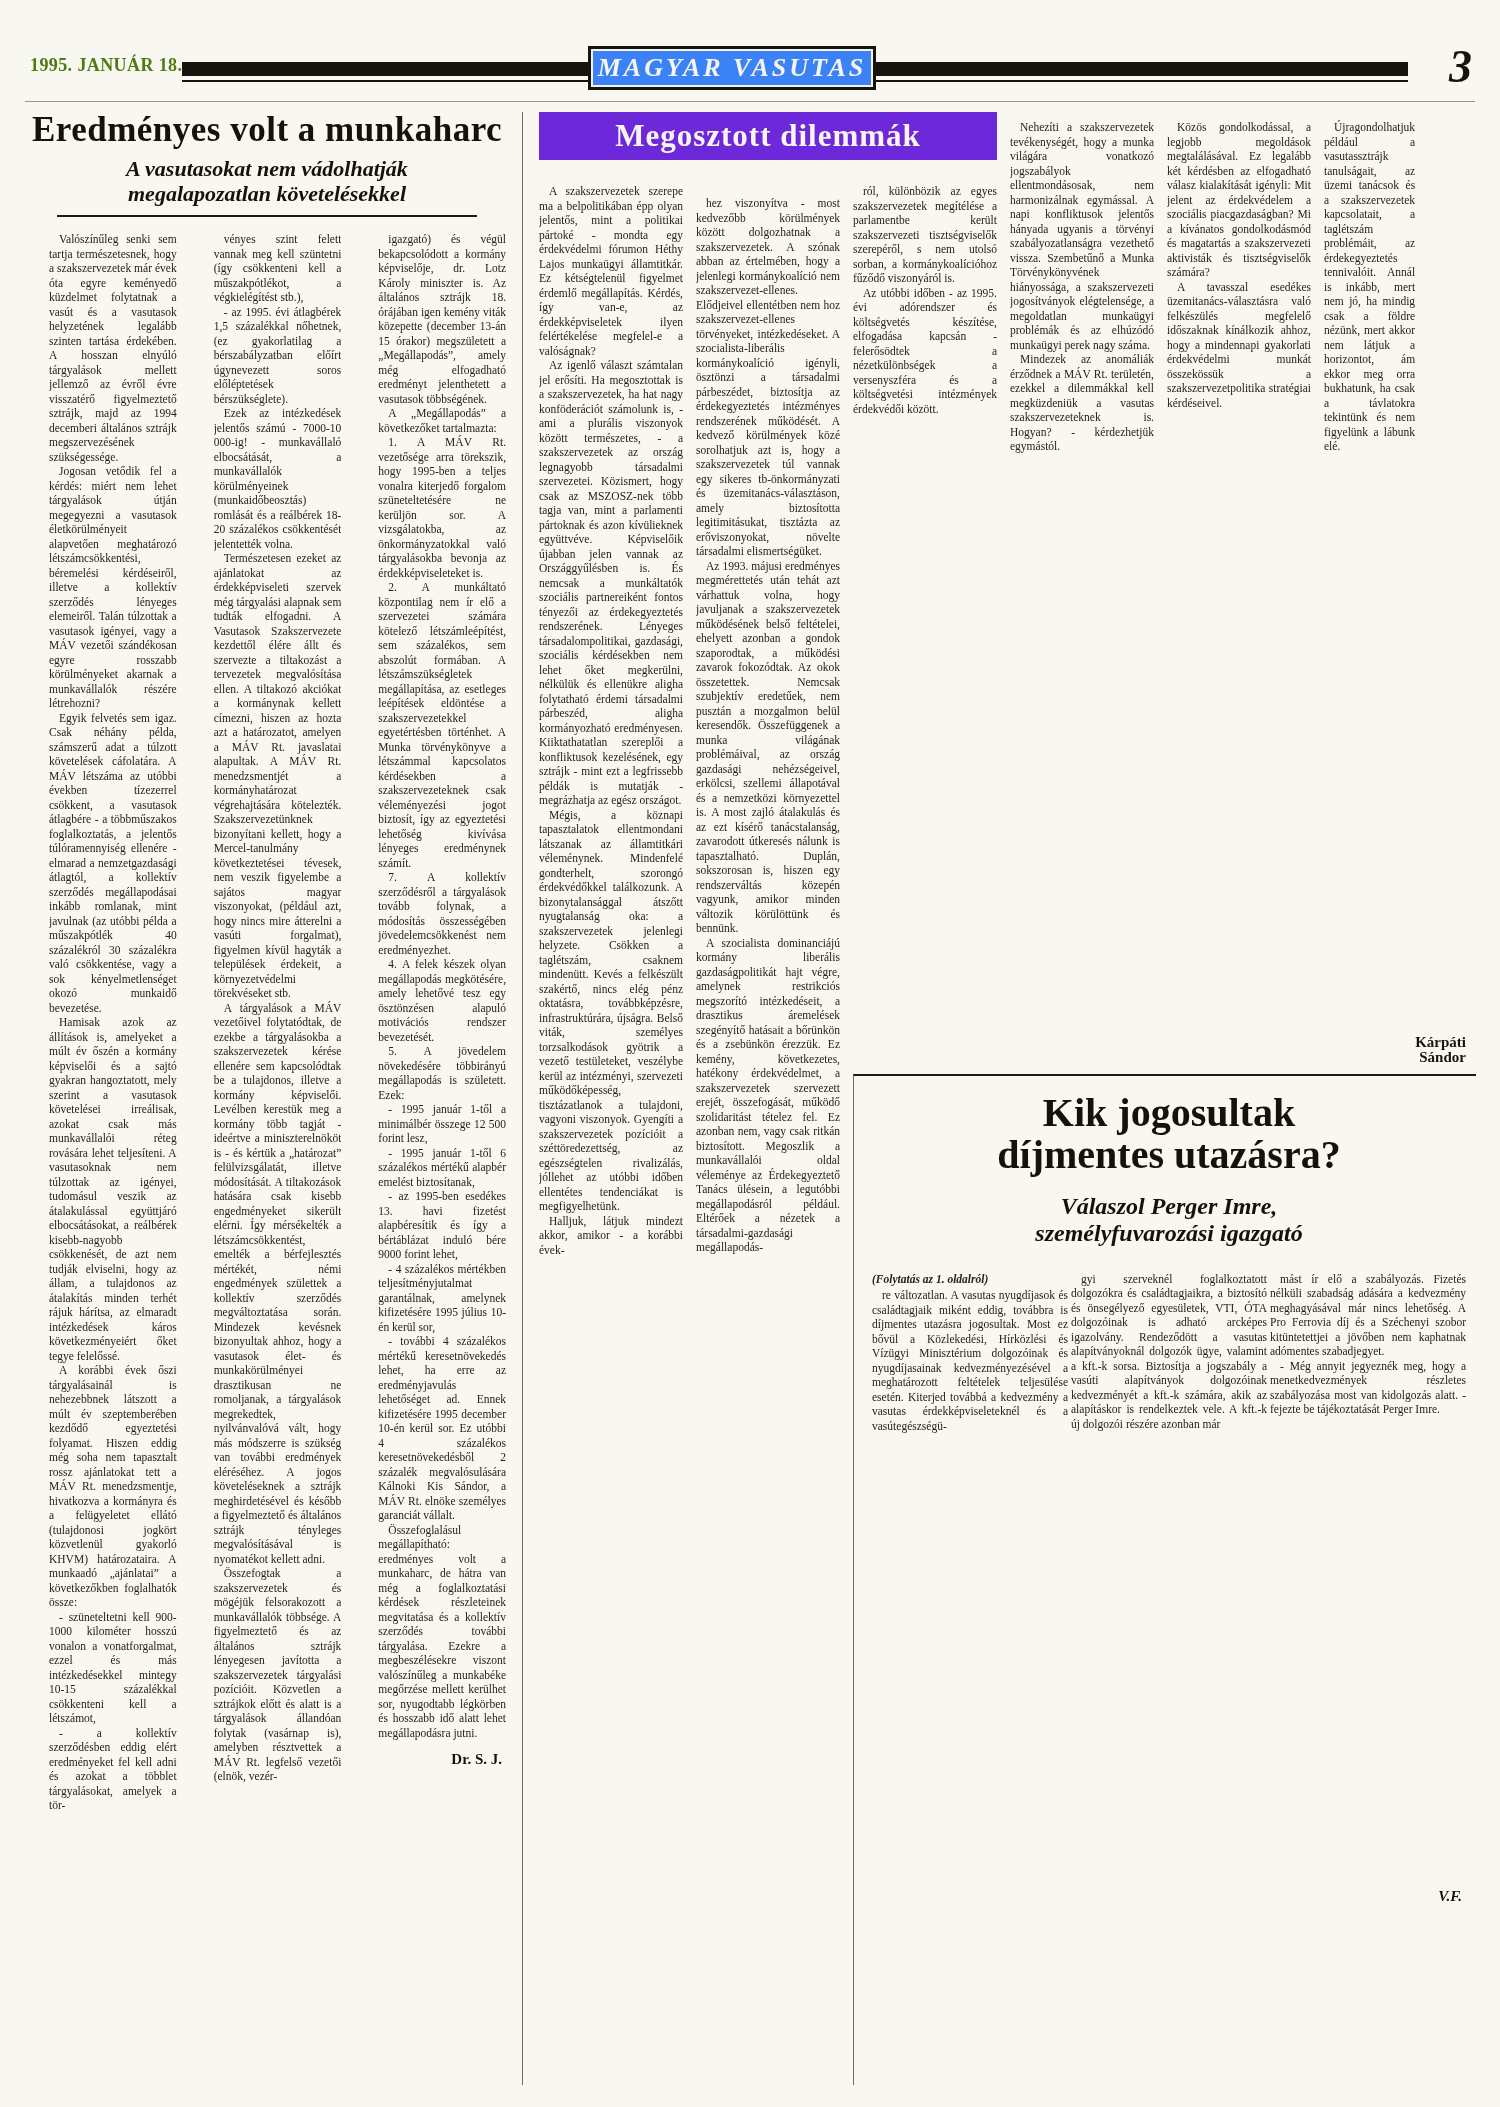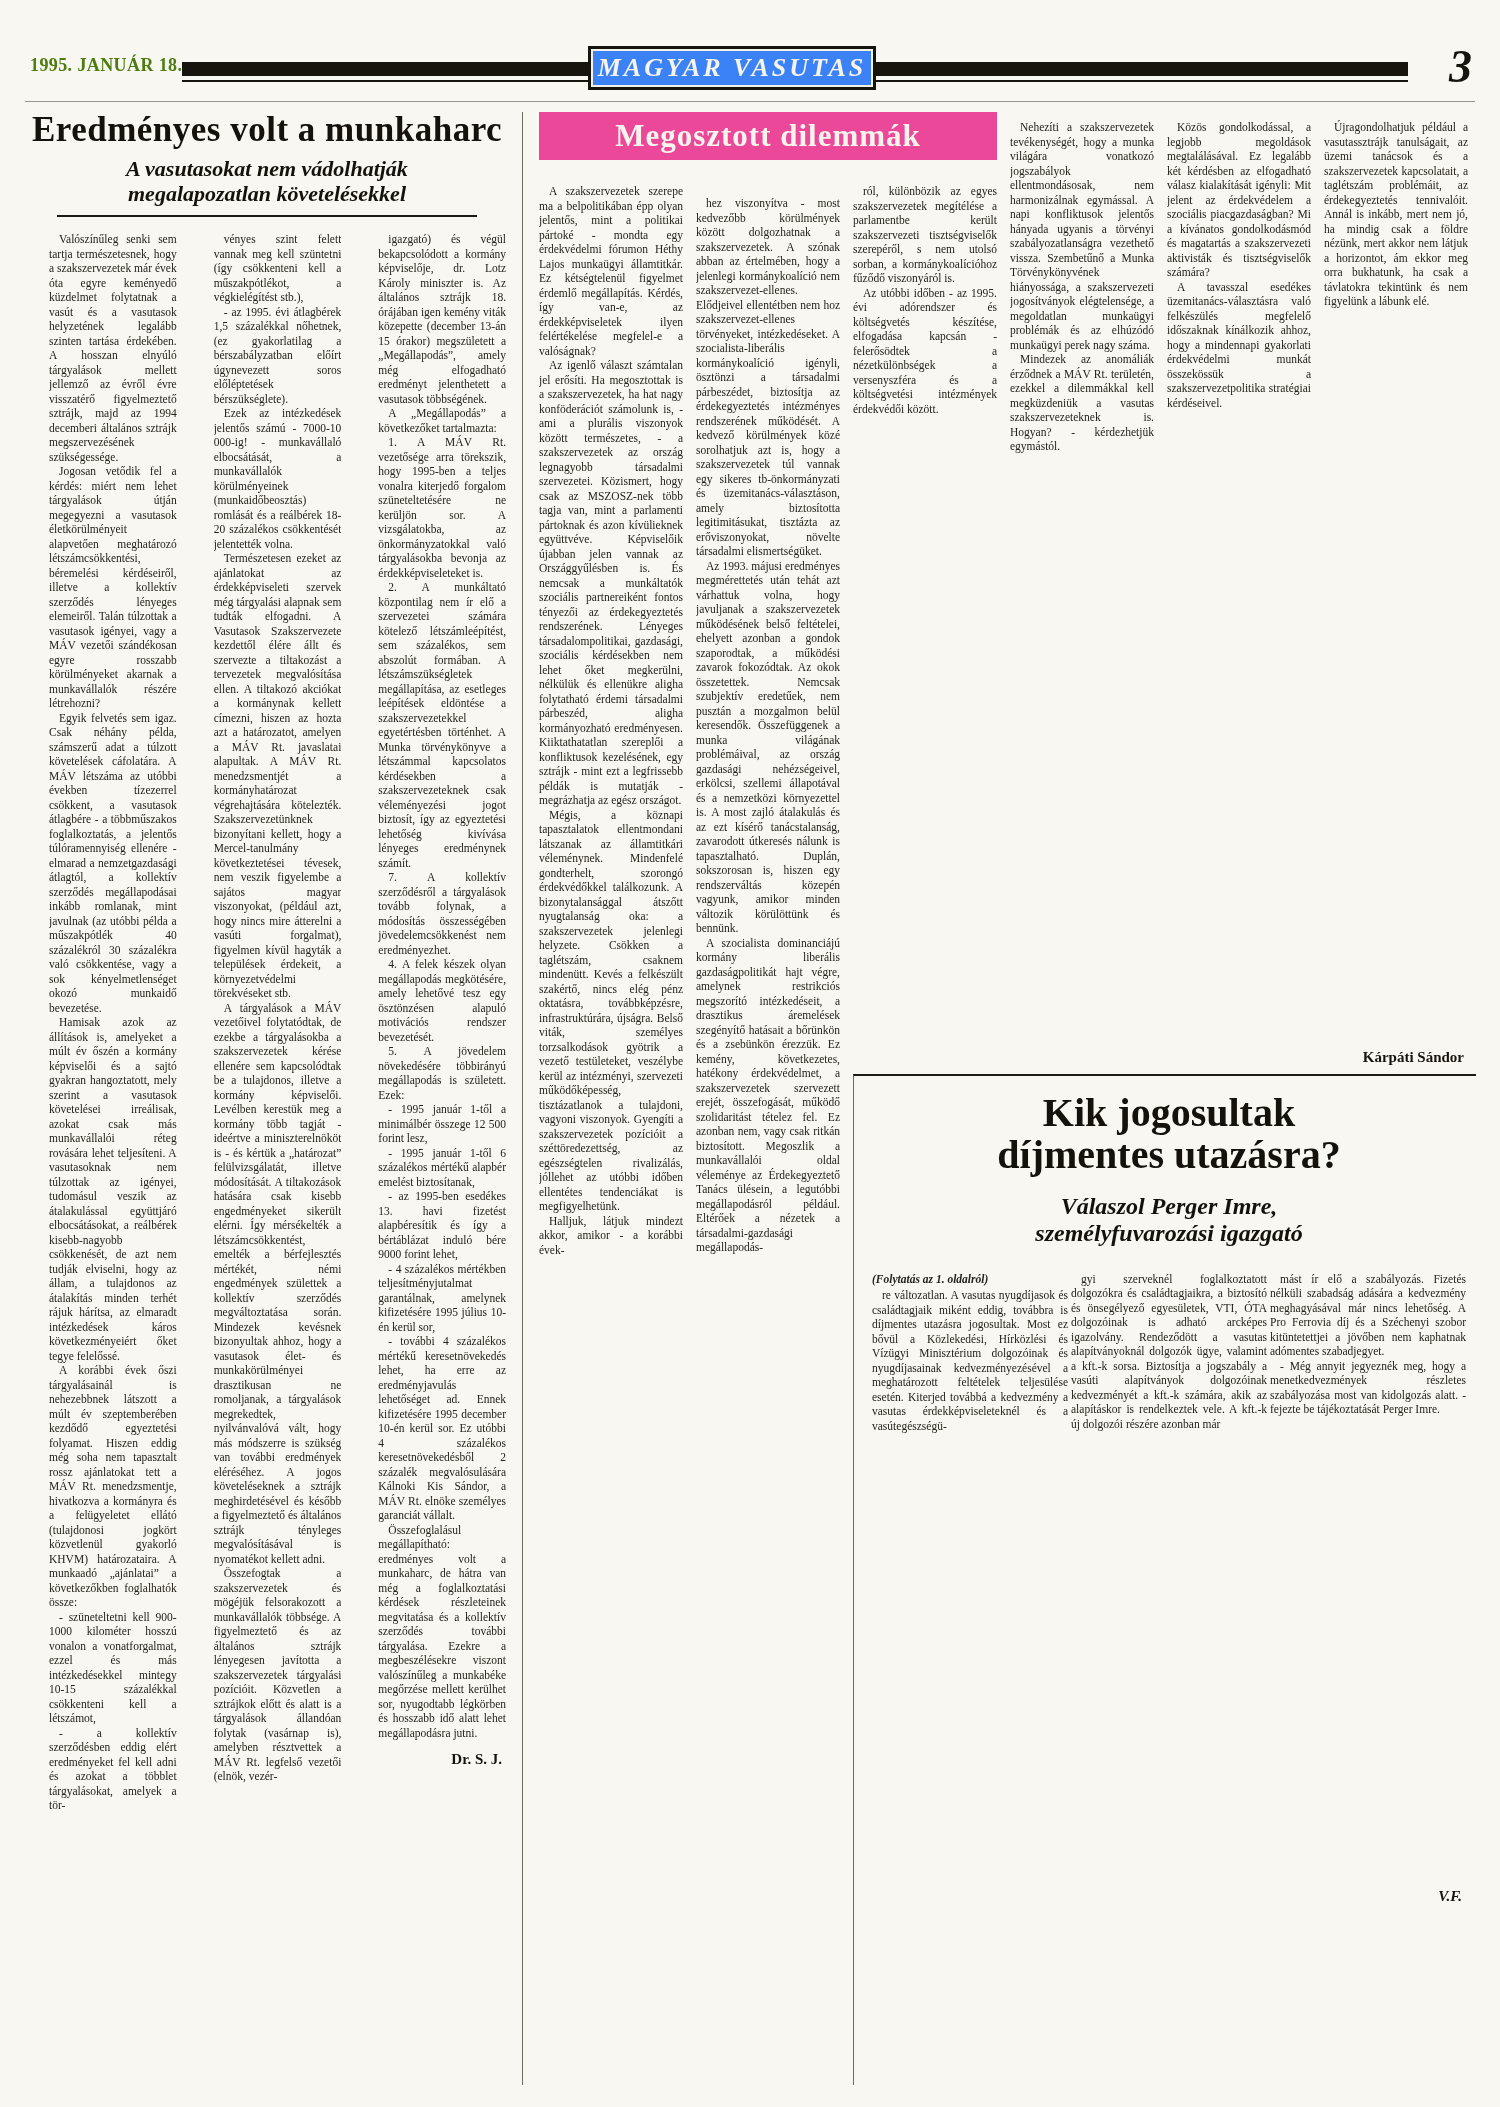--- a/index.html
+++ b/index.html
@@ -34,31 +34,31 @@
   .la-subtitle {
     width:88%; margin:8px auto 0; text-align:center; font-size:22px; font-weight:bold; font-style:italic;
     line-height:1.13; padding-bottom:9px; border-bottom:2px solid #1d1a13; color:#15120c;
   }
   .la-body { display:flex; gap:16px; margin-top:15px; height:1840px; overflow:hidden; }
   .la-body .col { flex:1;margin-left:21px; }
 
   
   .right-section { position:absolute; left:522px; top:112px; width:953px; height:1973px; border-left:1px solid #6e6a5d; }
   .md-banner {
-    position:absolute; left:16px; top:0; width:458px; height:48px; background:#ec4899;
+    position:absolute; left:16px; top:0; width:458px; height:48px; background:#6d28d9;
     display:flex; align-items:center; justify-content:center;
   }
   .md-banner-text { color:#f7f4ec; font-size:31px; font-weight:bold; letter-spacing:1px; white-space:nowrap; }
   .m-col { position:absolute; width:144px; }
   #m1 { left:16px;  top:72px; height:1890px; }
   #m2 { left:173px; top:84px; height:1890px; }
   #m3 { left:330px; top:72px; height:886px; }
   #m4 { left:487px; top:8px;  height:950px; }
   #m5 { left:644px; top:8px;  height:950px; }
-  #m6 { left:801px; top:8px;  height:950px; display:flex; flex-direction:column; }
+  #m6 { left:801px; top:8px;  height:950px; display:flex; flex-direction:row; }
   #m6 .signature { margin-top:auto; margin-bottom:6px; }
 
   
   .travel {
     position:absolute; left:330px; top:962px; width:623px; height:1011px;
     border-top:2px solid #1d1a13; border-left:1px solid #6e6a5d;
     padding:16px 10px 0 18px;
   }
   .tv-headline { text-align:center; font-size:40px; font-weight:bold; line-height:1.06; color:#15120c; }
   .tv-subtitle { text-align:center; font-size:24px; font-weight:bold; font-style:italic; line-height:1.15; margin-top:16px; color:#15120c; }

